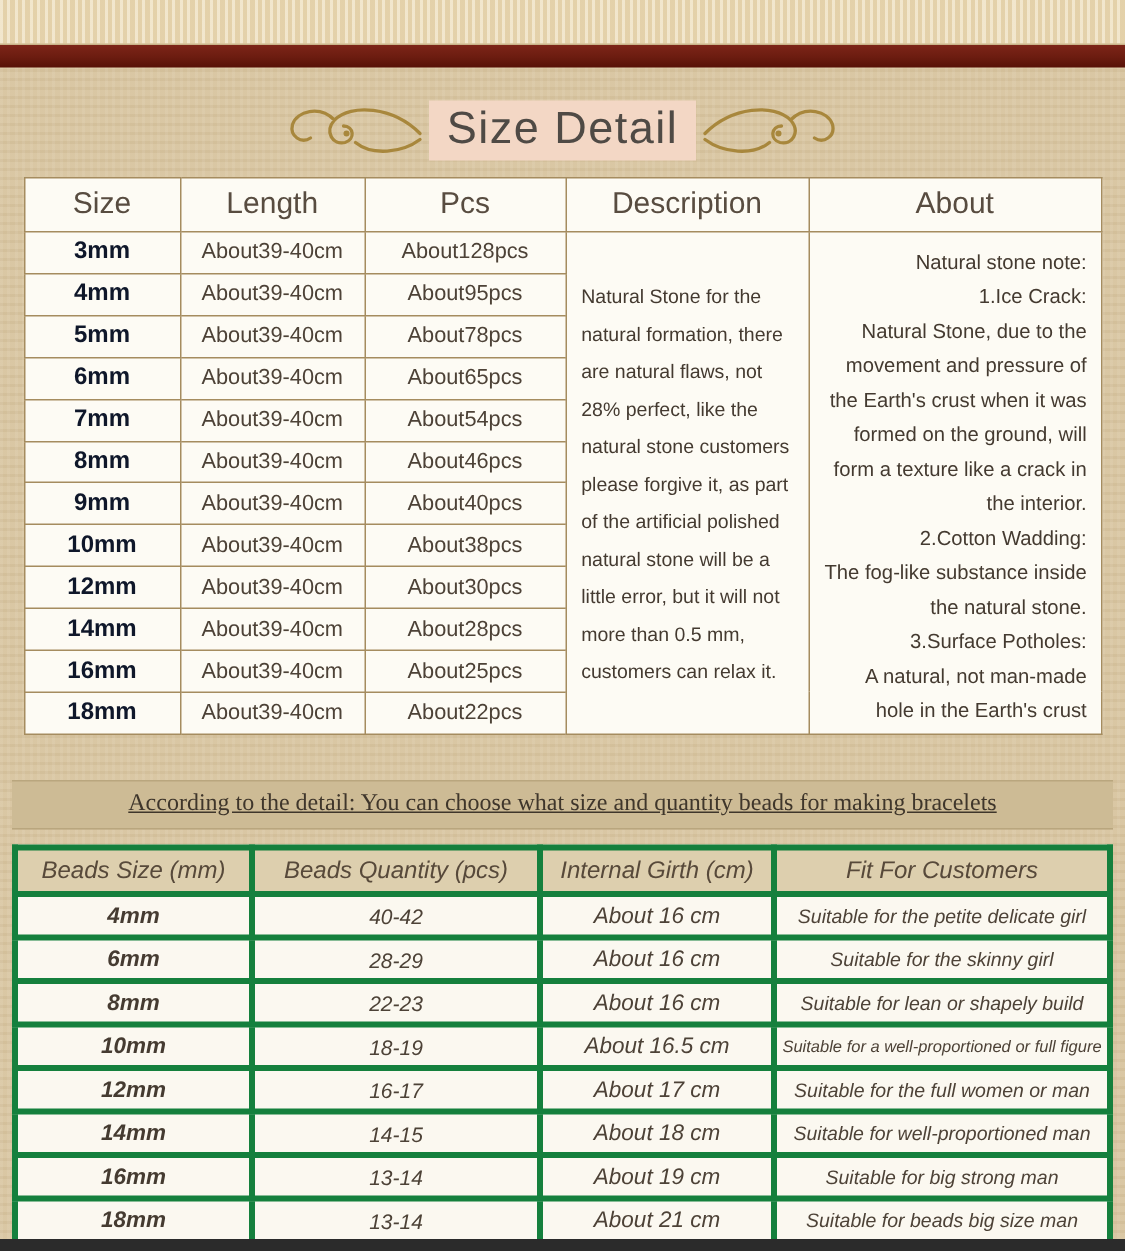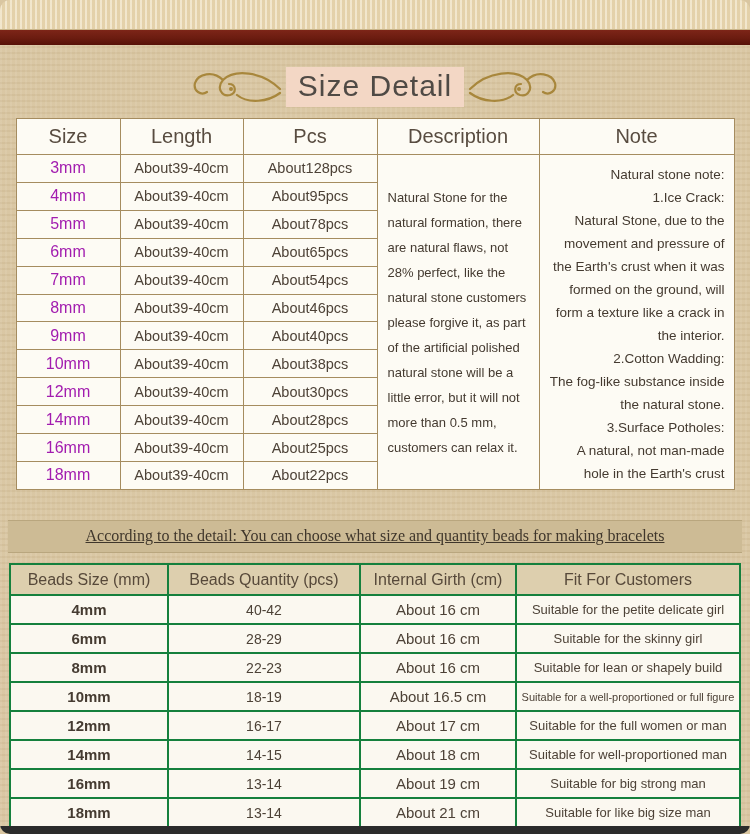--- a/index.html
+++ b/index.html
@@ -11,21 +11,20 @@
   }
   .page {
     position: relative;
     width: 750px;
     height: 834px;
     overflow: hidden;
     background-color: #d8c5a0;
     background-image:
       repeating-linear-gradient(90deg, rgba(255,255,255,0.07) 0 2px, rgba(0,0,0,0.0) 2px 5px),
       repeating-linear-gradient(0deg, rgba(120,90,50,0.05) 0 2px, rgba(255,255,255,0.04) 2px 6px);
-    border-radius: 10px;
   }
   .top-band {
     height: 30px;
     background-color: #ecdcb7;
     background-image: repeating-linear-gradient(90deg, rgba(255,255,255,0.30) 0 2px, rgba(190,160,110,0.18) 2px 5px);
     border-bottom: 1px solid #c9b489;
   }
   .maroon-band {
     height: 15px;
     background: linear-gradient(180deg, #7d2518 0%, #6b1c10 55%, #571107 100%);
@@ -64,21 +63,21 @@
     color: #4d4237;
     padding: 0;
   }
   .size-table th {
     font-size: 20px;
     font-weight: normal;
     color: #584c40;
     height: 36px;
   }
   .size-table td { height: 26px; font-size: 14.5px; }
-  td.size-cell { font-size: 16px; font-weight: normal; color: #a21caf; margin-left: 12px; }
+  td.size-cell { font-size: 16px; font-weight: bold; color: #0f172a; margin-left: 12px; }
   td.len-cell, td.pcs-cell { font-size: 14.5px; }
   td.desc-cell {
     vertical-align: middle;
     text-align: left;
     padding: 6px 8px 6px 10px;
     font-size: 13px;
     line-height: 25px;
     color: #443a30;
   }
   td.note-cell {
@@ -107,24 +106,25 @@
     text-decoration: underline;
   }
 
   
   .fit-table {
     width: 730px;
     margin: 10px auto 0 auto;
     background: #fbf8f0;
   }
   .fit-table th, .fit-table td {
-    border: 2px solid #15803d;
+    border: 4px solid #15803d;
     text-align: center;
     color: #4d4237;
     padding: 0 3px;
+    font-style: italic;
   }
   .fit-table th {
     background: #ddcfae;
     font-size: 16px;
     font-weight: normal;
     color: #57493a;
     height: 31px;
   }
   .fit-table td { height: 29px; }
   td.ft-size { font-size: 15px; font-weight: bold; color: #453b31; }
@@ -170,21 +170,21 @@
         <col style="width:134px">
         <col style="width:162px">
         <col style="width:195px">
     </colgroup>
     <thead>
       <tr>
         <th>Size</th>
         <th>Length</th>
         <th>Pcs</th>
         <th>Description</th>
-        <th>Note</th>
+        <th>About</th>
       </tr>
     </thead>
     <tbody>
       <tr>
         <td class="size-cell">3mm</td>
         <td class="len-cell">About39-40cm</td>
         <td class="pcs-cell">About128pcs</td>
         <td class="desc-cell" rowspan="12">
           <div>Natural Stone for the natural formation, there are natural flaws, not 28% perfect, like the natural stone customers please forgive it, as part of the artificial polished natural stone will be a little error, but it will not more than 0.5 mm, customers can relax it.</div>
         </td>
@@ -315,19 +315,19 @@
       <tr>
         <td class="ft-size">16mm</td>
         <td class="ft-qty">13-14</td>
         <td class="ft-girth">About 19 cm</td>
         <td class="ft-fit autofit">Suitable for big strong man</td>
       </tr>
       <tr>
         <td class="ft-size">18mm</td>
         <td class="ft-qty">13-14</td>
         <td class="ft-girth">About 21 cm</td>
-        <td class="ft-fit autofit">Suitable for like big size man</td>
+        <td class="ft-fit autofit">Suitable for beads big size man</td>
       </tr>
     </tbody>
   </table>
 
   <div class="bottom-band"></div>
 </div>
 
 </body></html>

